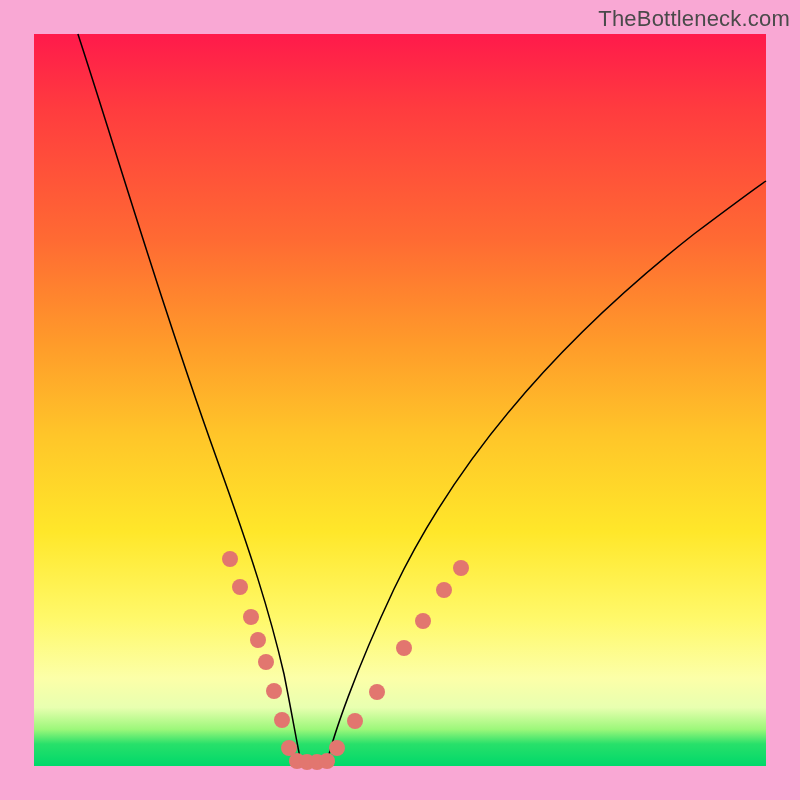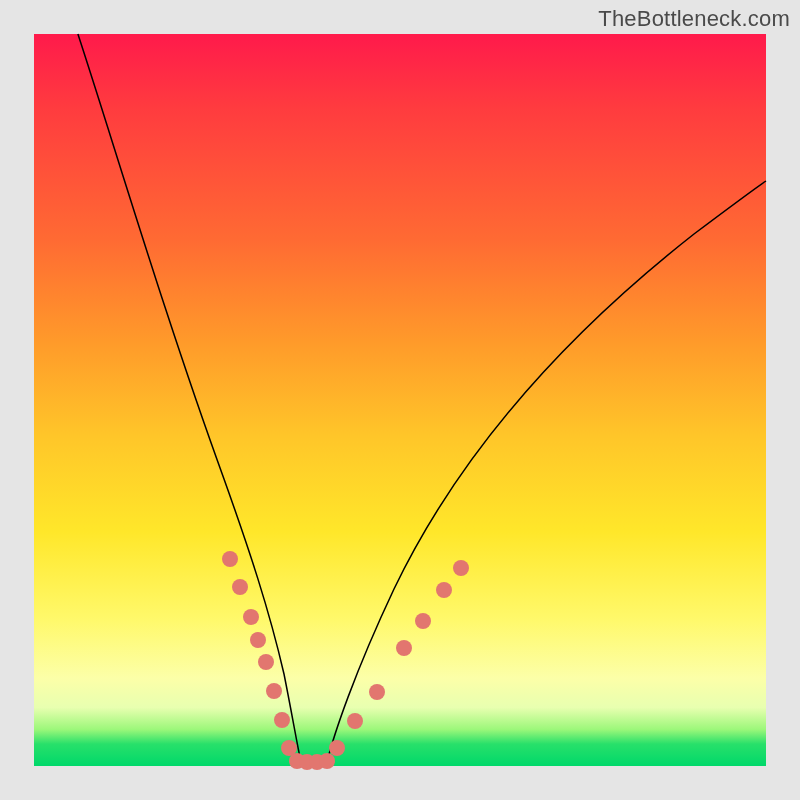--- a/index.html
+++ b/index.html
@@ -8,21 +8,21 @@
     width: 800px;
     height: 800px;
     background: #000;
     font-family: Arial, Helvetica, sans-serif;
     overflow: hidden;
   }
   .stage {
     position: relative;
     width: 800px;
     height: 800px;
-    background: #e5e5e5;
+    background: #f9a8d4;
   }
   .plot-area {
     position: absolute;
     left: 34px;
     top: 34px;
     width: 732px;
     height: 732px;
     
     background: linear-gradient(
       to bottom,

